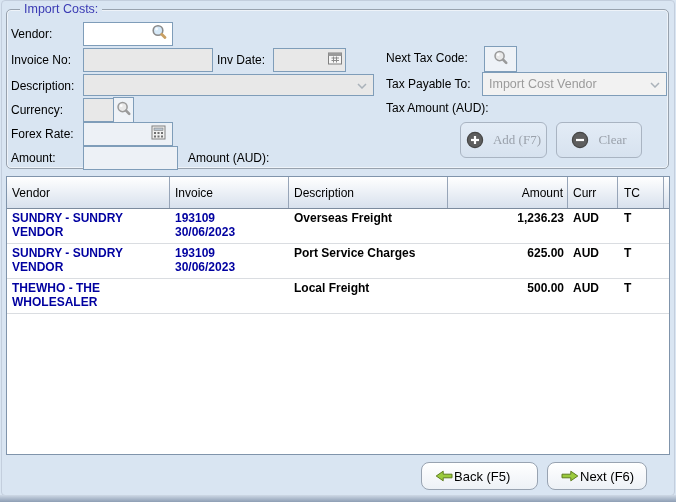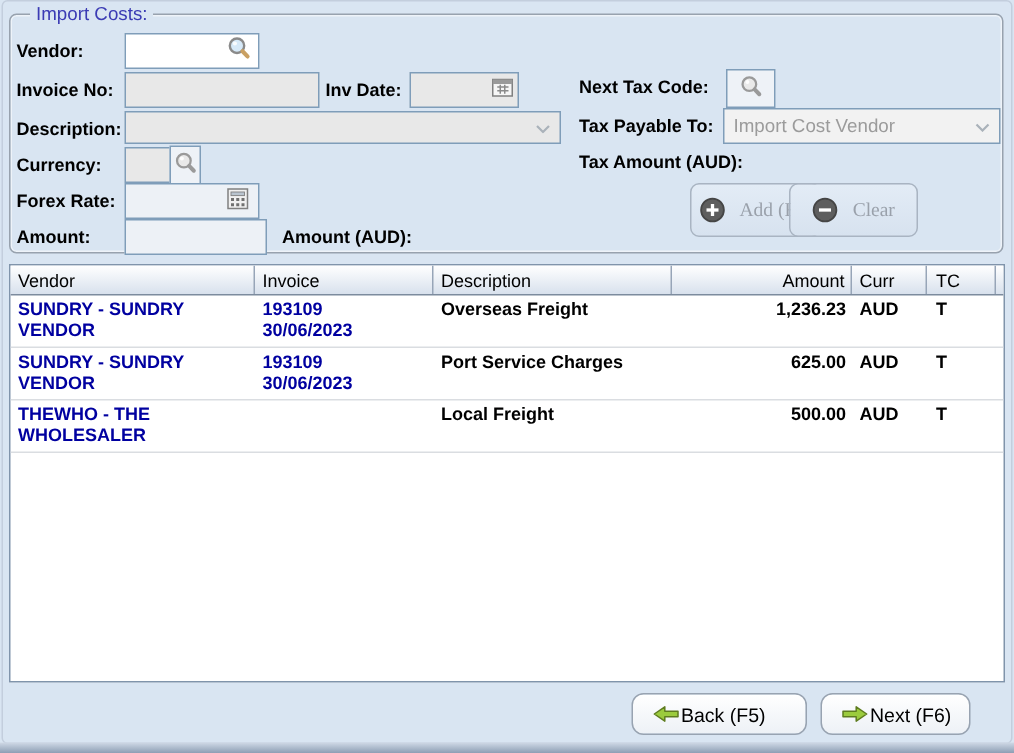--- a/index.html
+++ b/index.html
@@ -21,21 +21,21 @@
   
   .fieldset{
     position:absolute;left:6px;top:9px;width:663px;height:160px;
     border:1px solid #98a2ae;border-radius:5px;
     box-shadow:inset 0 0 0 1px rgba(255,255,255,.55);
   }
   .legend{
     position:absolute;left:13px;top:-8px;background:#d9e5f2;padding:0 4px;
     color:#3b3bb4;font-size:12.5px;
   }
-  .lbl{position:absolute;font-weight:bold;white-space:nowrap;}
+  .lbl{position:absolute;font-weight:normal;white-space:nowrap;}
   .fld{
     position:absolute;height:24px;border:1px solid #7f9db9;background:#fff;
     font-family:inherit;font-size:12px;padding:2px 4px;color:#000;
   }
   .fld.dis{background:#e8e8e8;}
   .fld.soft{background:#edf1f6;}
   .iconbox{
     position:absolute;border:1px solid #7f9db9;background:#eef2f7;
     display:flex;align-items:center;justify-content:center;
   }
@@ -53,21 +53,21 @@
     background:linear-gradient(#e3ecf6,#d7e2ef);
     display:flex;align-items:center;justify-content:center;gap:9px;
     color:#9aa1ab;font-size:13px;cursor:default;font-family:Liberation Serif, serif;
   }
   
   .grid{
     position:absolute;left:6px;top:176px;width:664px;height:279px;
     background:#fff;border:1px solid #8094ab;overflow:hidden;
   }
   .grid-header{
-    display:flex;height:20px;
+    display:flex;height:32px;
     background:linear-gradient(#ffffff,#d8e1ed);
     border-bottom:1px solid #7c8b9e;font-size:12px;
   }
   .hc{border-right:1px solid #97a5b8;display:flex;align-items:center;padding-left:5px;}
   .hc.c-amount{justify-content:flex-end;padding-right:4px;padding-left:0;}
   .hc.c-fill{border-right:none;flex:1;}
   .grid-row{display:flex;height:35px;border-bottom:1px solid #dadde1;font-size:12px;line-height:14px;}
   .bc{padding:2px 0 0 5px;overflow:hidden;font-weight:bold;}
   .c-vendor{width:163px;}
   .c-invoice{width:119px;}
@@ -181,21 +181,21 @@
 <div class="soft-btn" style="left:460px;top:122px;width:87px">
   <span style="display:flex">
     <svg width="18" height="18" viewBox="0 0 18 18">
         <circle cx="9" cy="9" r="7.6" fill="#5e5e5e" stroke="#454545" stroke-width="1.2"></circle>
         <rect x="5" y="7.9" width="8" height="2.2" fill="#fff"></rect>
         <rect x="7.9" y="5" width="2.2" height="8" fill="#fff"></rect>
       </svg>
   </span>
   <span>Add (F7)</span>
 </div>
-<div class="soft-btn" style="left:526px;top:122px;width:86px">
+<div class="soft-btn" style="left:556px;top:122px;width:86px">
   <span style="display:flex">
     <svg width="18" height="18" viewBox="0 0 18 18">
         <circle cx="9" cy="9" r="7.6" fill="#5e5e5e" stroke="#454545" stroke-width="1.2"></circle>
         <rect x="5" y="7.9" width="8" height="2.2" fill="#fff"></rect>
       </svg>
   </span>
   <span>Clear</span>
 </div>
 
 <span class="lbl" style="left:11px;top:151px">Amount:</span>

